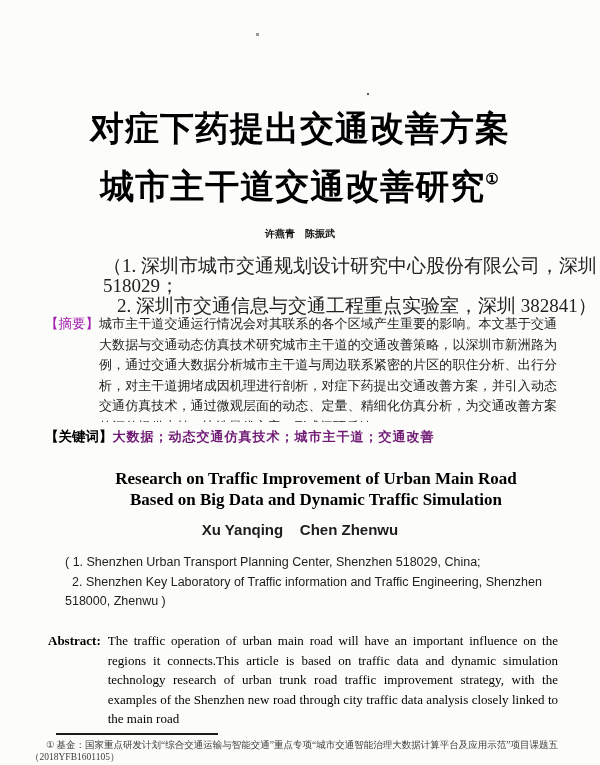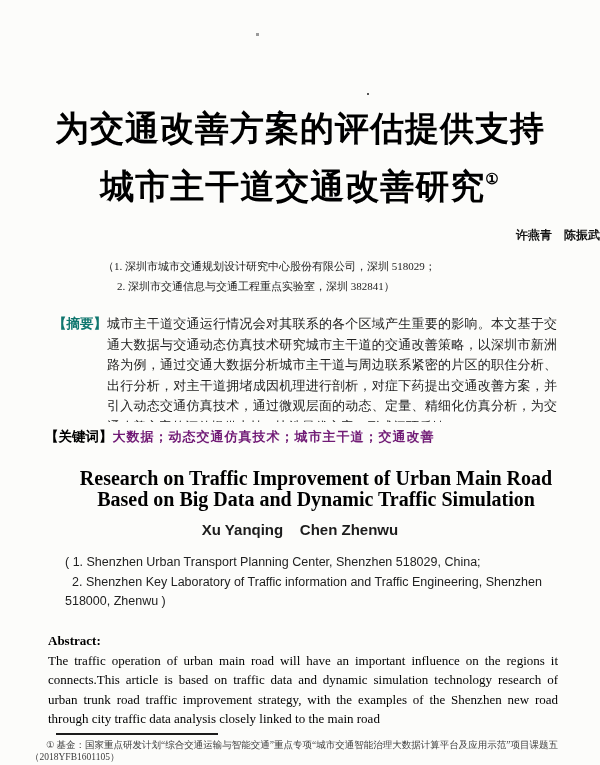--- a/index.html
+++ b/index.html
@@ -28,55 +28,54 @@
   .title-zh sup {
     font-size: 15px;
     font-weight: bold;
     vertical-align: 14px;
   }
 
   
   .authors-zh {
     position: absolute;
     top: 227px; left: 0; right: 0;
-    text-align: right;
-    font-weight: bold;
-    font-size: 12px;
+    text-align: center;
+    font-weight: bold;
+    font-size: 10px;
     white-space: pre;
     color: #111;
   }
 
   
   .affil-zh {
     position: absolute;
     top: 256px; left: 0;
     width: 600px;
-    font-size: 11px;
+    font-size: 19px;
     line-height: 20px;
     color: #222;
   }
   .affil-zh .l1 { padding-left: 103px; }
   .affil-zh .l2 { padding-left: 117px; }
 
   
   .abstract-zh {
     position: absolute;
     top: 314px; left: 45px;
     width: 512px;
     display: flex;
     max-height: 108px;
     overflow: hidden;
   }
   .abstract-zh .lbl {
     flex: 0 0 auto;
-    font-weight: bold;
+    font-weight: normal;
     font-size: 13.5px;
     line-height: 20.5px;
-    color: #0f766e;
-    margin-left: 8px;
+    color: #a21caf;
   }
   .abstract-zh .txt {
     flex: 1 1 auto;
     font-size: 13px;
     line-height: 20.5px;
     text-align: justify;
     color: #222;
   }
   .keywords-zh {
     position: absolute;
@@ -97,21 +96,21 @@
     letter-spacing: 1px;
     font-weight: bold;
   }
 
   
   .title-en {
     position: absolute;
     top: 468px; left: 0; right: 0;
     text-align: center;
     font-weight: bold;
-    font-size: 20px;
+    font-size: 17px;
     line-height: 21px;
     color: #000;
     margin-left: 32px;
   }
   .authors-en {
     position: absolute;
     top: 521px; left: 0; right: 0;
     text-align: center;
     font-family: "Liberation Sans", "DejaVu Sans", sans-serif;
     font-size: 15px;
@@ -133,21 +132,20 @@
   .affil-en .l2 { padding-left: 7px; }
 
   
   .abstract-en {
     position: absolute;
     top: 631px; left: 48px;
     width: 510px;
     display: flex;
     max-height: 95px;
     overflow: hidden;
-    flex-direction: column;
   }
   .abstract-en .lbl {
     flex: 0 0 auto;
     font-weight: bold;
     font-size: 13px;
     line-height: 19.5px;
     padding-right: 7px;
     color: #000;
   }
   .abstract-en .txt {
@@ -185,21 +183,21 @@
 </style>
 </head>
 <body>
 
 <div class="page">
 
   <span class="speck s1"></span>
   <span class="speck s2"></span>
 
   <div class="title-zh">
-    <div>为交通改善方案的评估提供支持</div>
+    <div>对症下药提出交通改善方案</div>
     <div><span>城市主干道交通改善研究</span><sup>①</sup></div>
   </div>
 
   <div class="authors-zh">许燕青　陈振武</div>
 
   <div class="affil-zh">
     <div class="l1">（1. 深圳市城市交通规划设计研究中心股份有限公司，深圳 518029；</div>
     <div class="l2">2. 深圳市交通信息与交通工程重点实验室，深圳 382841）</div>
   </div>
 

